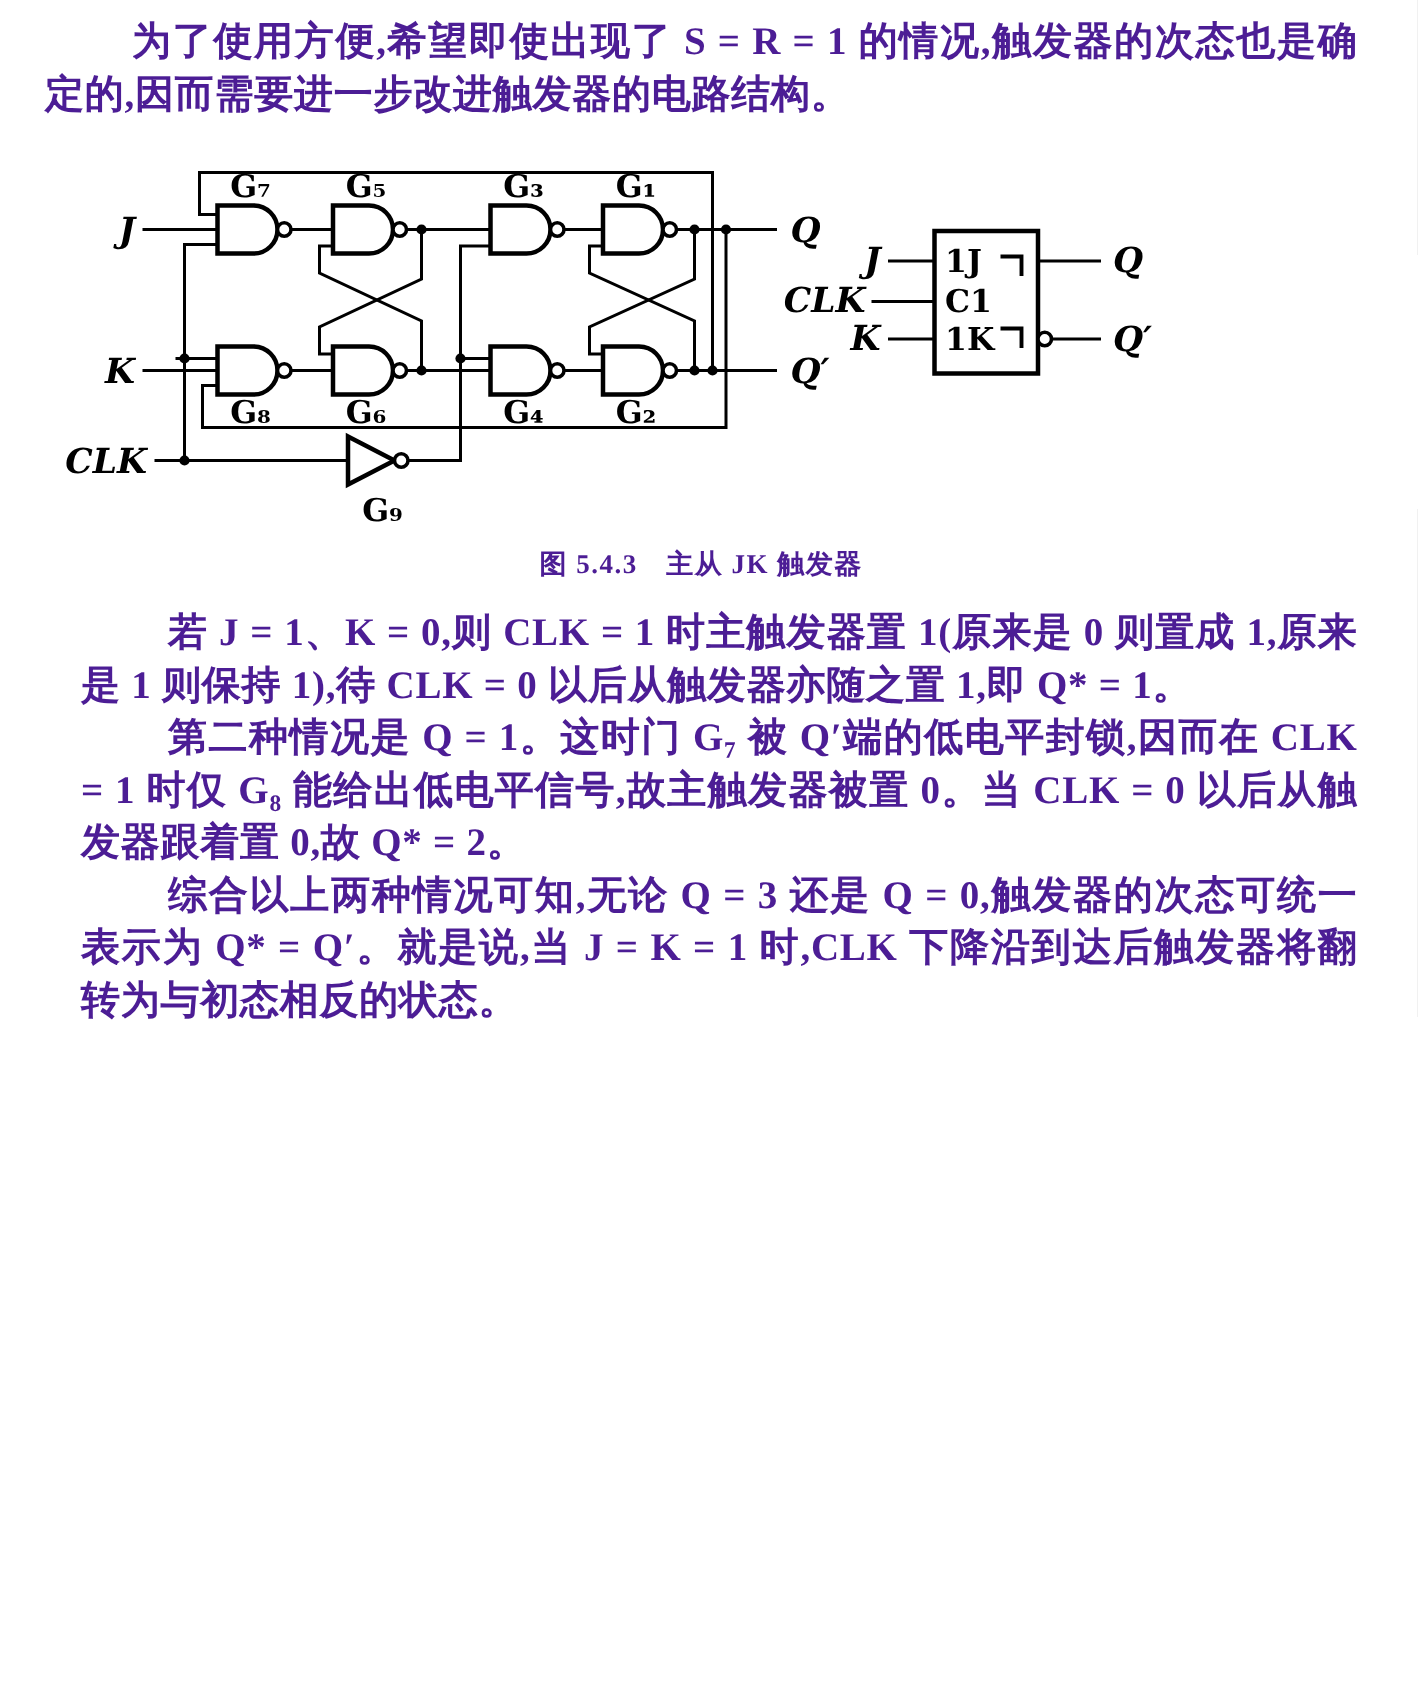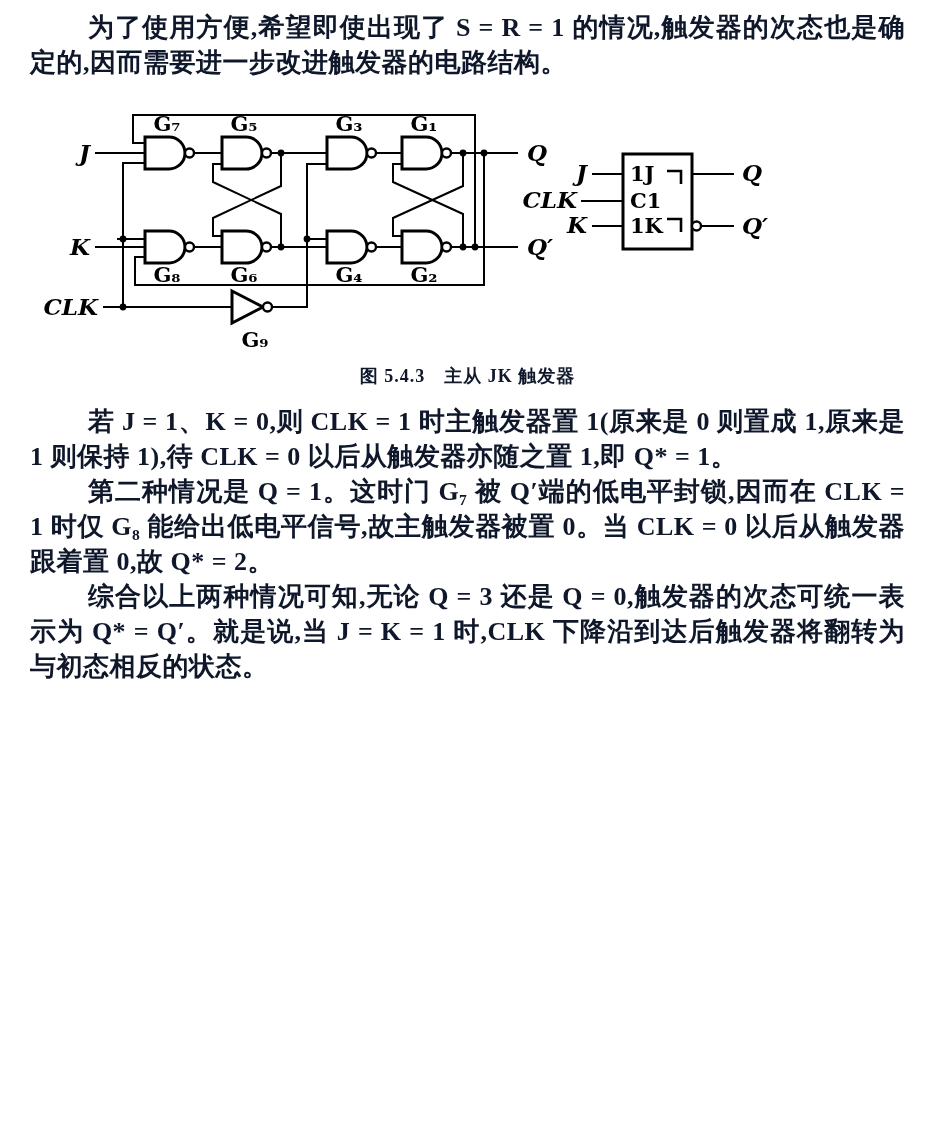--- a/index.html
+++ b/index.html
@@ -3,21 +3,21 @@
 <meta charset="utf-8">
 <style>
   html,body{margin:0;padding:0;background:#e8e8e8;}
   .page{
     position:relative;
     width:945px;height:1134px;
     margin:0 auto;
     background:#ffffff;
     box-sizing:border-box;
     padding:10px 40px 0 30px;
-    color:#0f172a;
+    color:#4c1d95;
     font-family:"Liberation Serif","DejaVu Serif",serif;
     overflow:hidden;
   }
   .para{
     margin:0;
     font-size:26px;
     line-height:35px;
     text-align:justify;
     text-indent:58px;
     letter-spacing:0.5px;
@@ -28,21 +28,21 @@
     text-align:center;
   }
   .fig svg{display:block;margin-left:6px;}
   figcaption{
     font-size:18px;
     font-weight:bold;
     margin-top:4px;
     letter-spacing:1px;
     font-family:"Liberation Serif","DejaVu Serif",serif;
   }
-  .bottom-block{margin-top:16px;}
+  .bottom-block{margin-top:16px;margin-left:24px;}
   
   .wire{stroke:#000;stroke-width:2;fill:none;}
   .gate{stroke:#000;stroke-width:3;fill:#fff;}
   .bub{stroke:#000;stroke-width:2.4;fill:#fff;}
   .dot{fill:#000;stroke:none;}
   .pl{ 
     font-family:"DejaVu Serif","Liberation Serif",serif;
     font-style:italic;font-weight:bold;font-size:23px;fill:#000;
   }
   .gl{ 

